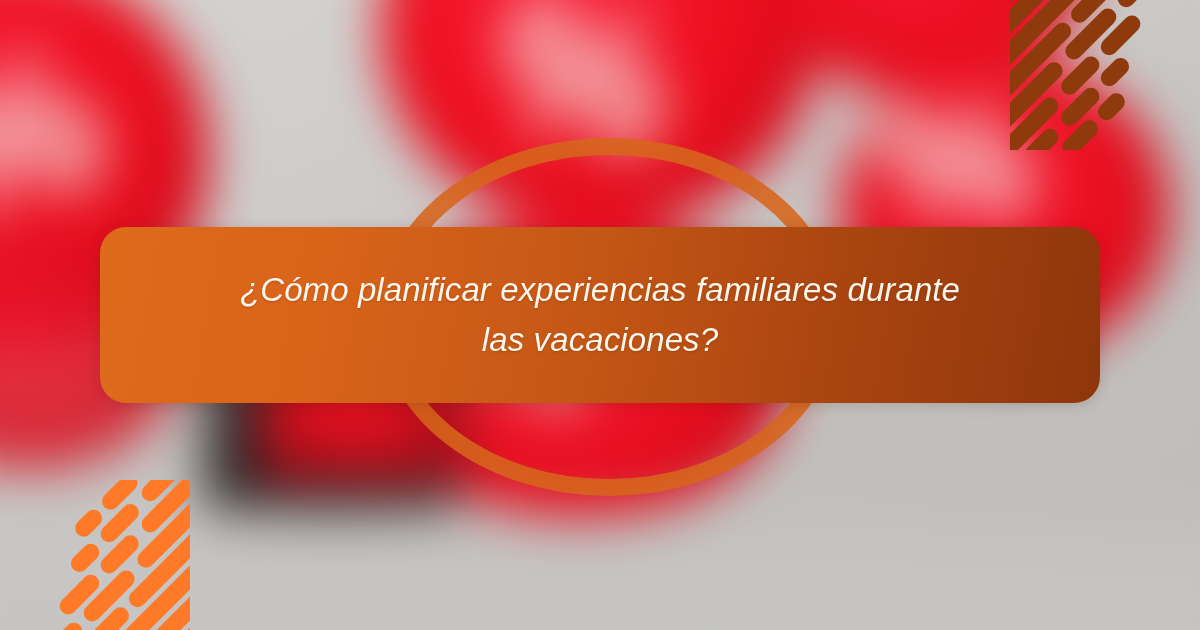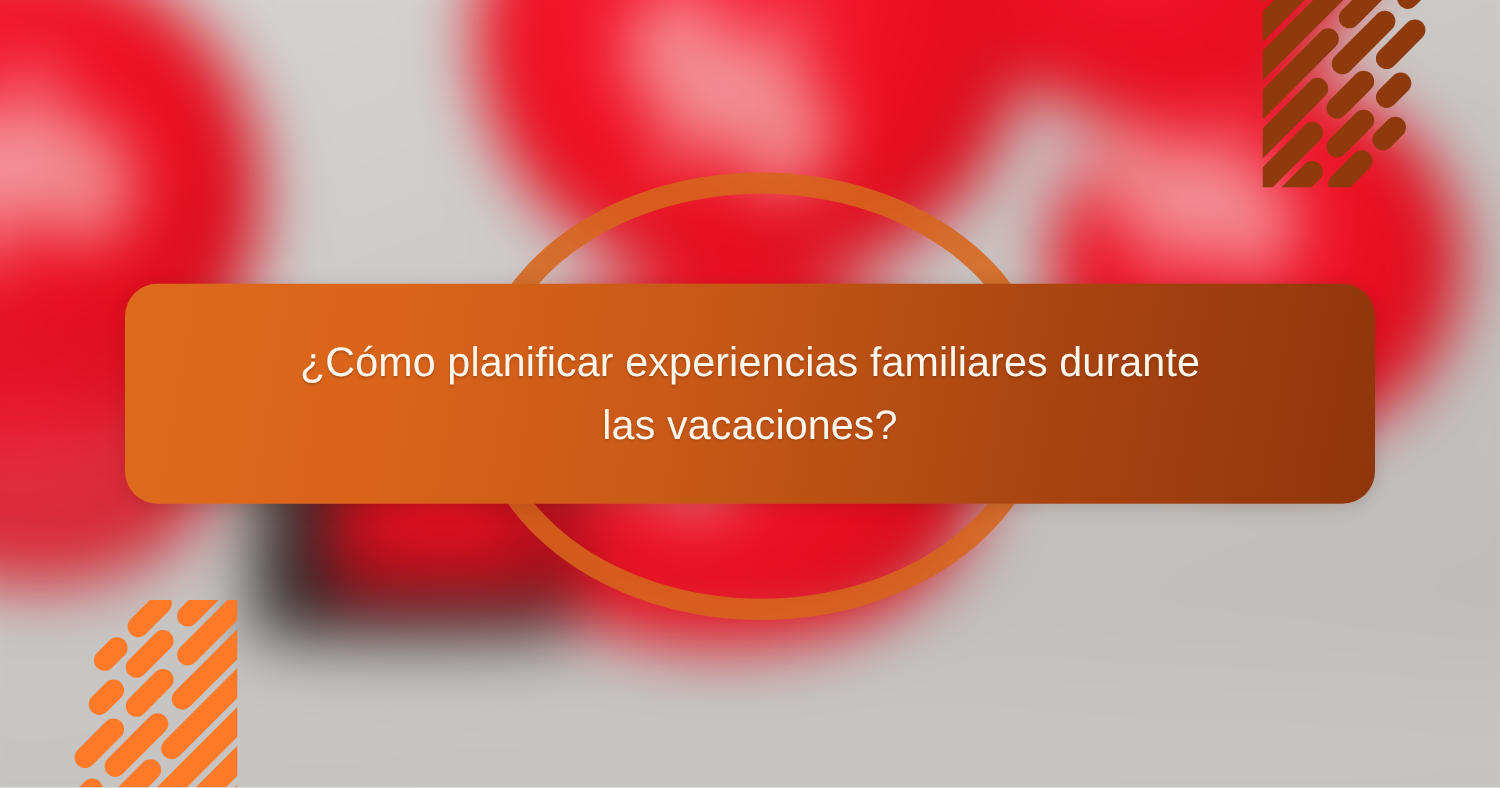--- a/index.html
+++ b/index.html
@@ -135,20 +135,21 @@
   .banner {
     position:absolute;
     left:100px; top:227px;
     width:1000px; height:176px;
     border-radius:26px;
     background:linear-gradient(100deg, #de6a1c 0%, #d9641a 22%, #c55716 48%, #a94410 74%, #8e360b 100%);
     display:flex;
     align-items:center;
     justify-content:center;
     box-shadow:0 2px 14px rgba(70,30,5,.18);
+    font-style:italic;
   }
 
   .banner-title {
     width:760px;
     text-align:center;
     color:#fdf6ed;
     font-family:"Liberation Sans", sans-serif;
     font-weight:400;
     font-size:33px;
     line-height:1.52;

